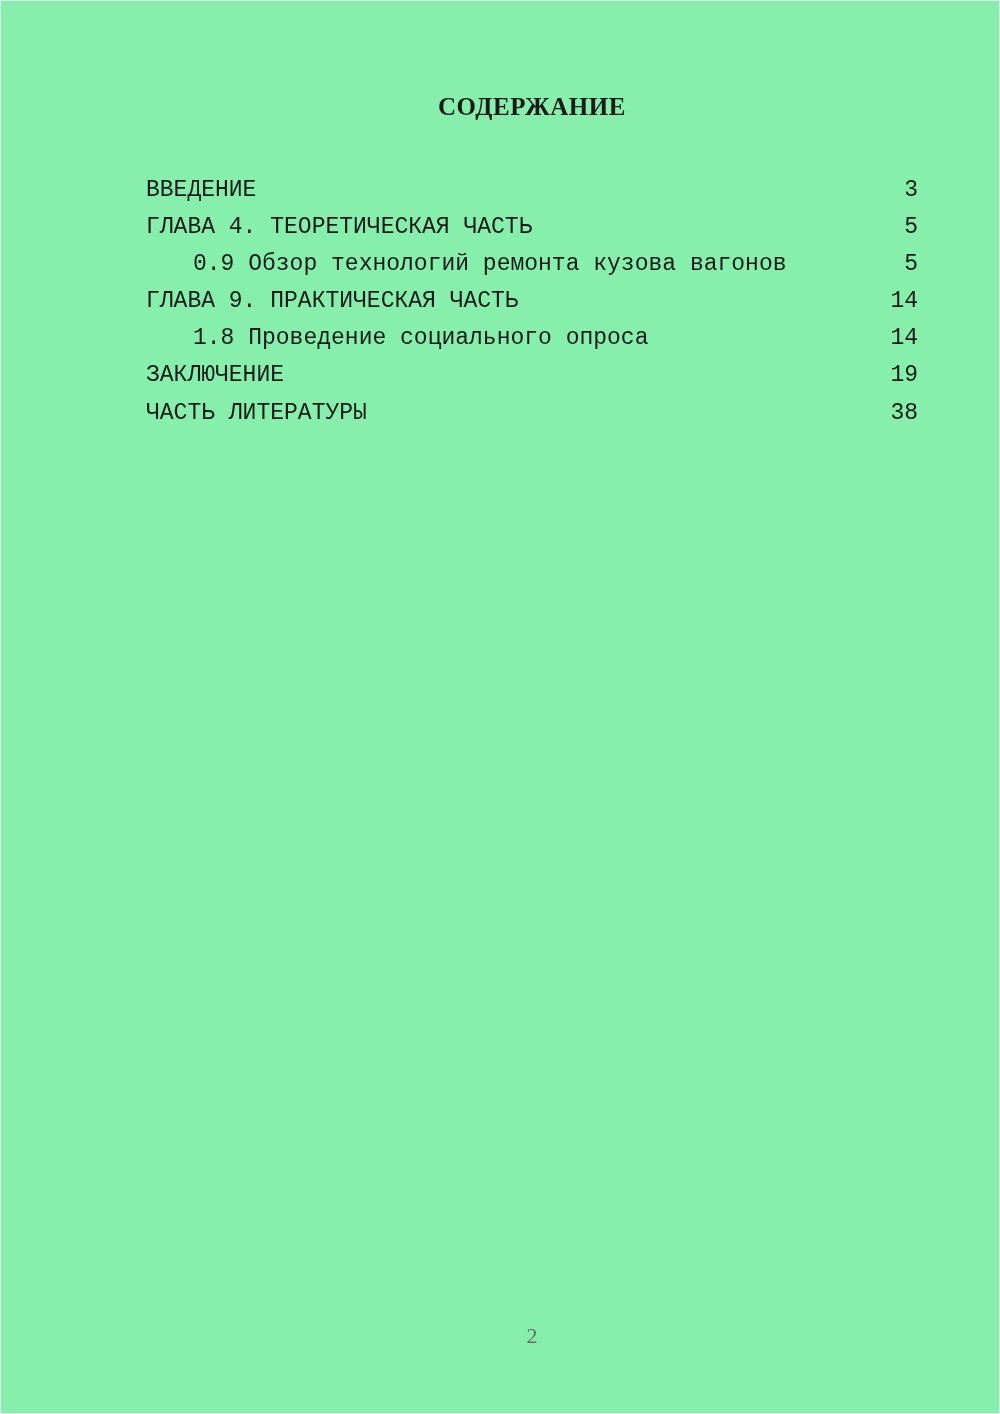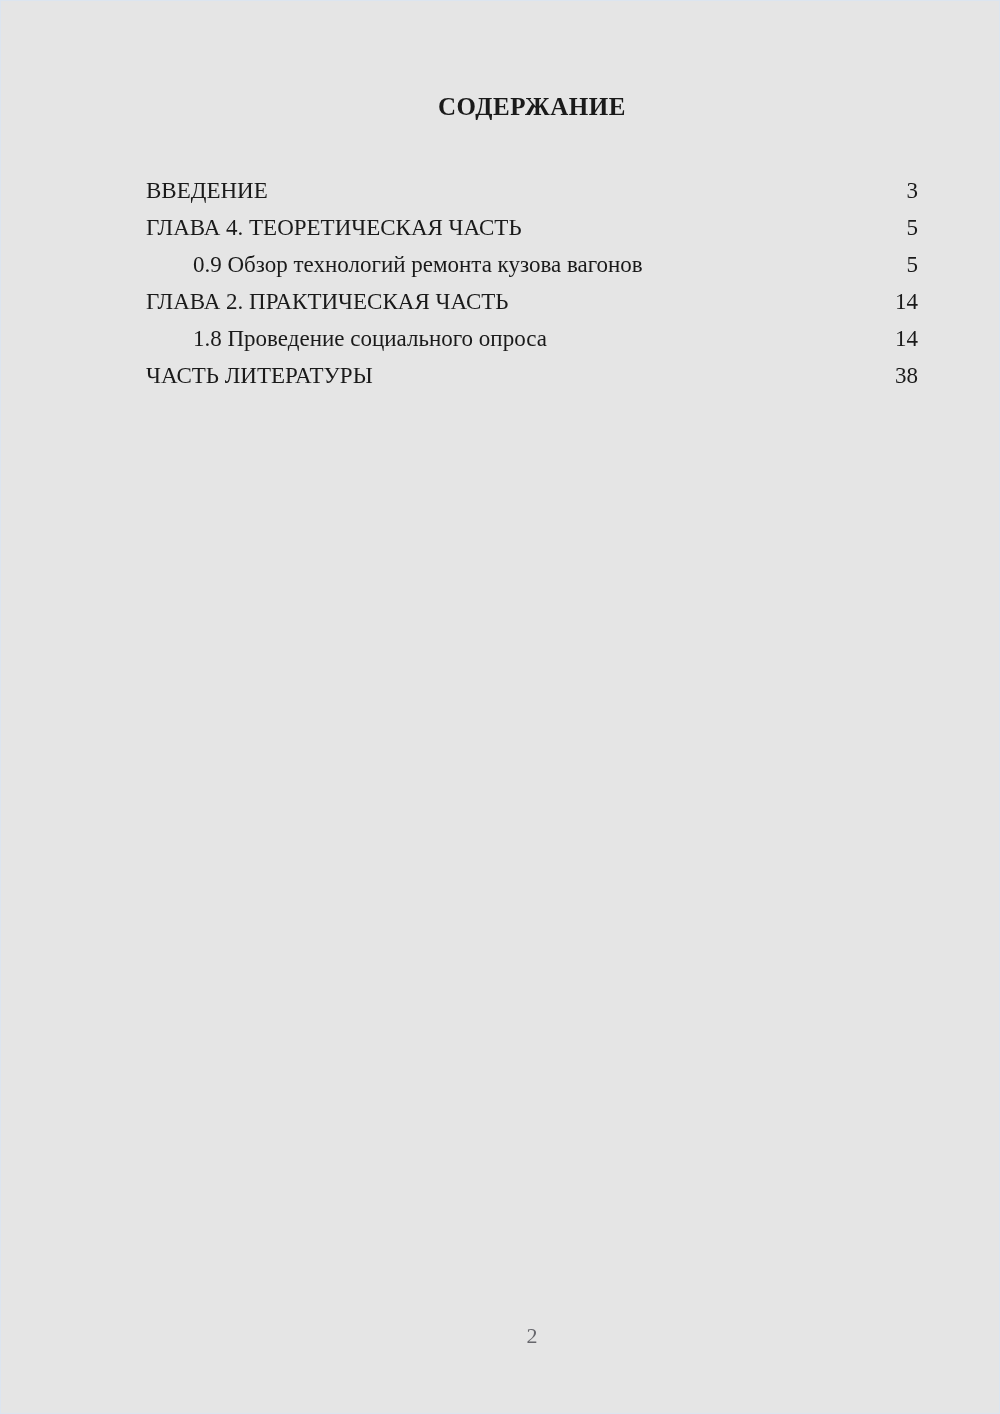--- a/index.html
+++ b/index.html
@@ -5,21 +5,21 @@
   html, body {
     margin: 0;
     padding: 0;
     background: #ffffff;
   }
   .page {
     position: relative;
     width: 1000px;
     height: 1414px;
     box-sizing: border-box;
-    background: #e5e5e5;
+    background: #86efac;
     border: 1px solid #dce5f0;
     font-family: "Liberation Serif", serif;
     color: #1a1a1a;
     overflow: hidden;
   }
   .doc-title {
     margin: 92px 0 0 145px;
     width: 772px;
     text-align: center;
     font-weight: bold;
@@ -31,20 +31,21 @@
     margin: 51px 0 0 145px;
     width: 772px;
   }
   .toc-row {
     display: flex;
     align-items: baseline;
     height: 37.1px;
     font-size: 23px;
     line-height: 37.1px;
     white-space: nowrap;
+    font-family: Liberation Mono, monospace;
   }
   .toc-label {
     flex: 1 1 auto;
     overflow: hidden;
   }
   .toc-row.indent .toc-label {
     padding-left: 47px;
   }
   .toc-page {
     flex: 0 0 auto;
@@ -76,26 +77,30 @@
     </div>
       <div class="toc-row">
       <span class="toc-label">ГЛАВА 4. ТЕОРЕТИЧЕСКАЯ ЧАСТЬ</span>
       <span class="toc-page">5</span>
     </div>
       <div class="toc-row indent">
       <span class="toc-label">0.9 Обзор технологий ремонта кузова вагонов</span>
       <span class="toc-page">5</span>
     </div>
       <div class="toc-row">
-      <span class="toc-label">ГЛАВА 2. ПРАКТИЧЕСКАЯ ЧАСТЬ</span>
+      <span class="toc-label">ГЛАВА 9. ПРАКТИЧЕСКАЯ ЧАСТЬ</span>
       <span class="toc-page">14</span>
     </div>
       <div class="toc-row indent">
       <span class="toc-label">1.8 Проведение социального опроса</span>
       <span class="toc-page">14</span>
+    </div>
+      <div class="toc-row">
+      <span class="toc-label">ЗАКЛЮЧЕНИЕ</span>
+      <span class="toc-page">19</span>
     </div>
       <div class="toc-row">
       <span class="toc-label">ЧАСТЬ ЛИТЕРАТУРЫ</span>
       <span class="toc-page">38</span>
     </div>
     </div>
 
   <div class="footer">2</div>
 
 </div>

